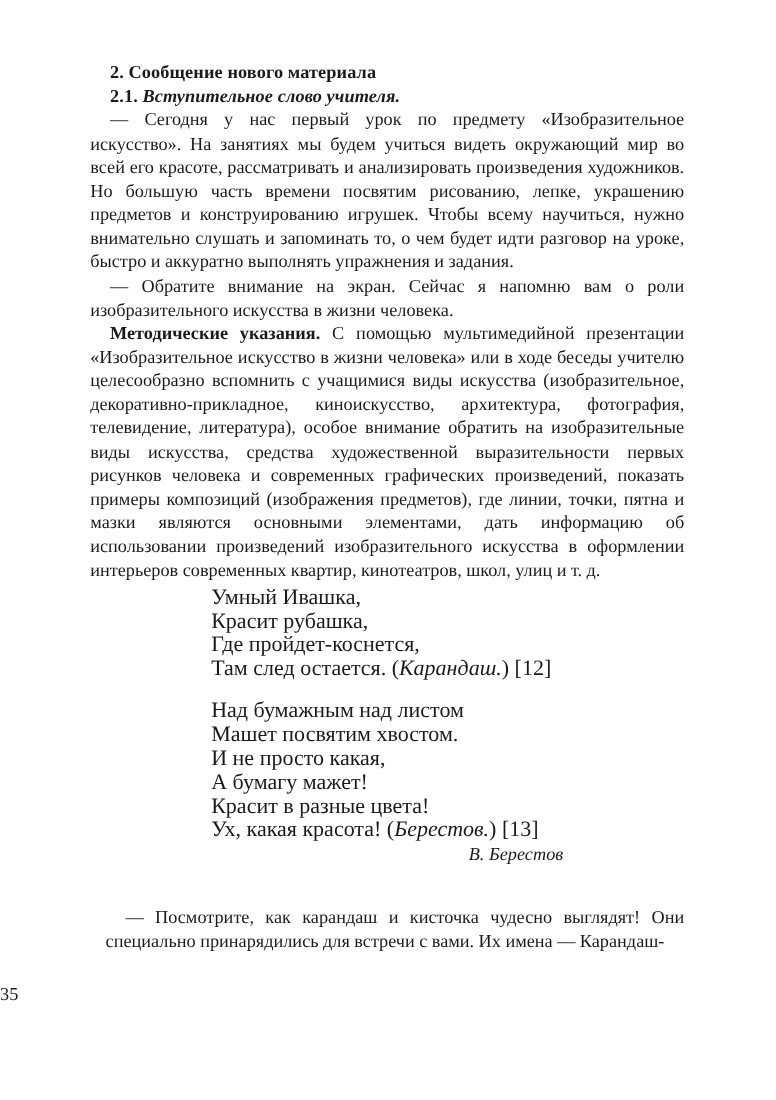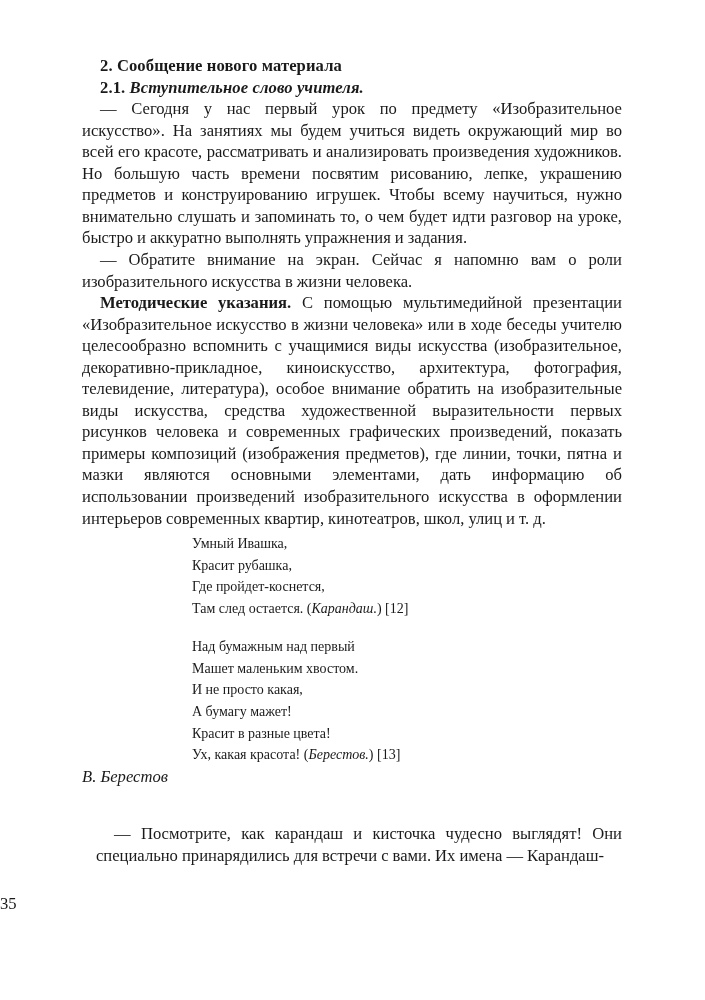--- a/index.html
+++ b/index.html
@@ -54,32 +54,32 @@
   p.body.last {
     text-align: justify;
     margin-left: 14px;
   }
   .runin {
     font-weight: bold;
   }
   .verse {
     margin: 0;
     padding-left: 110px;
-    font-size: 14px;
+    font-size: 20px;
     line-height: 21.55px;
   }
   .verse .line {
     white-space: nowrap;
   }
   .verse .answer {
     font-style: italic;
   }
   .attribution {
     font-style: italic;
-    text-align: left;
+    text-align: right;
     padding-right: 110px;
     font-size: 16.6px;
     line-height: 21.55px;
     white-space: nowrap;
   }
   .gap-verse-top { height: 4px; }
   .gap-between-verses { height: 17px; }
   .gap-before-last { height: 36px; }
   .folio {
     position: absolute;
@@ -118,22 +118,22 @@
     <div class="verse">
       <div class="line">Умный Ивашка,</div>
       <div class="line">Красит рубашка,</div>
       <div class="line">Где пройдет-коснется,</div>
       <div class="line"><span>Там след остается. (</span><span class="answer">Карандаш.</span><span>) [12]</span></div>
     </div>
 
     <div class="gap-between-verses"></div>
 
     <div class="verse">
-      <div class="line">Над бумажным над первый</div>
-      <div class="line">Машет маленьким хвостом.</div>
+      <div class="line">Над бумажным над листом</div>
+      <div class="line">Машет посвятим хвостом.</div>
       <div class="line">И не просто какая,</div>
       <div class="line">А бумагу мажет!</div>
       <div class="line">Красит в разные цвета!</div>
       <div class="line"><span>Ух, какая красота! (</span><span class="answer">Берестов.</span><span>) [13]</span></div>
     </div>
 
     <div class="attribution">В. Берестов</div>
 
     <div class="gap-before-last"></div>
 

